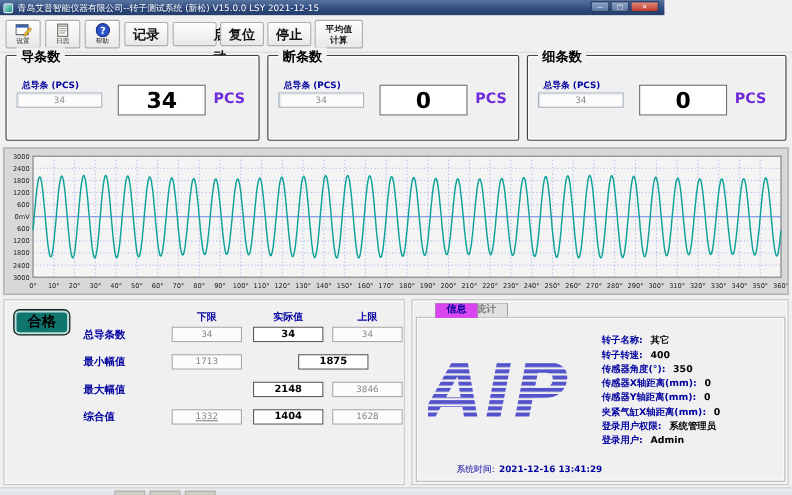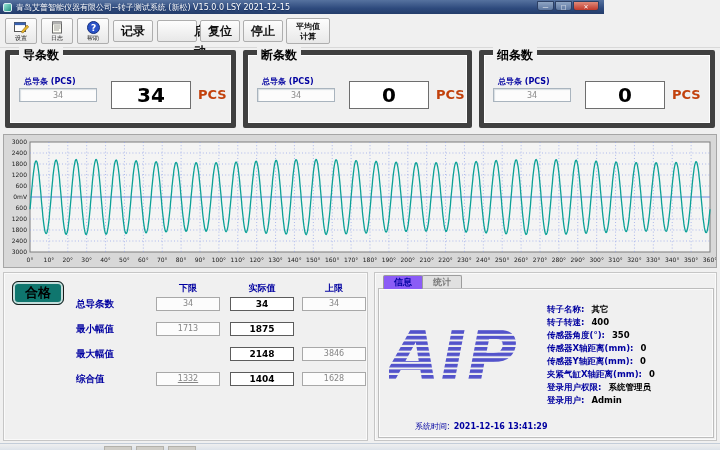--- a/index.html
+++ b/index.html
@@ -21,31 +21,31 @@
   .toolbar { position:absolute; left:0; top:14px; width:720px; height:34px; background:#f0f0f0;
     border-bottom:1px solid #d9d9d9; }
   .tb-btn { position:absolute; background:linear-gradient(#fdfdfd,#e8e8e8); border:1px solid #aeaeae;
     border-radius:2px; text-align:center; color:#111; cursor:default; }
   .tb-icon-btn { width:32px; height:26px; top:4px; display:flex; flex-direction:column; align-items:center; justify-content:center; gap:0; }
   .tb-icon-btn .cap { font-size:6px; line-height:7px; color:#222; }
   .tb-text-btn { width:40px; height:22px; top:6px; font-weight:bold; font-size:12px; line-height:20px; }
   .tb-multi-btn { width:44px; height:26px; top:4px; font-weight:bold; font-size:8px; line-height:10px; padding-top:3px; }
 
   
-  .groupbox { position:absolute; top:50px; height:78px; border:5px solid #404040; border-radius:2px;
+  .groupbox { position:absolute; top:50px; height:78px; border:1px solid #404040; border-radius:2px;
     box-shadow:inset 0 0 0 1px #fdfdfd; background:#f0f0f0; }
   .gb-legend { position:absolute; top:-8px; left:9px; padding:0 4px; background:#f0f0f0;
     font-weight:bold; font-size:12px; color:#000; }
   .gb-sublabel { position:absolute; left:14px; top:21px; font-size:8px; font-weight:bold; color:#0000a0; }
   .gb-subbox { position:absolute; left:9px; top:33px; width:78px; height:14px; background:#fcfcfc;
     border:1px solid #a9b4be; box-shadow:inset 1px 1px 1px #d7dde2; font-size:8px; color:#8a8a8a;
     text-align:center; line-height:13px; }
   .gb-bigbox { position:absolute; left:101px; top:26px; width:80px; height:28px; background:#fff;
     border:1px solid #6e6e6e; font-size:20px; font-weight:bold; color:#000; text-align:center; line-height:26px; }
-  .gb-unit { position:absolute; left:188px; top:32px; font-size:13px; font-weight:bold; color:#c2410c; }
+  .gb-unit { position:absolute; left:188px; top:32px; font-size:13px; font-weight:bold; color:#6d28d9; }
 
   
   .chart-panel { position:absolute; left:3px; top:134px; width:714px; height:134px;
     background:#d8d8d8; border:1px solid #a6a6a6; }
 
   
   .panel { position:absolute; top:272px; height:169px; background:#f0f0f0;
     border:1px solid #c6c6c6; box-shadow:inset 0 0 0 1px #fafafa; }
   .panel-left { left:3px; width:365px; }
   .panel-right { left:374px; width:343px; }
@@ -58,21 +58,21 @@
     font-size:9px; font-weight:bold; color:#0000a0; }
   .rt-label { position:absolute; left:72px; width:80px; font-size:9.5px; font-weight:bold; color:#0000a0; }
   .rt-box { position:absolute; width:64px; height:14px; text-align:center; }
   .rt-limit { background:#fcfcfc; border:1px solid #a8a8a8; color:#858585; font-size:8px; line-height:12px; }
   .rt-actual { background:#fff; border:1px solid #5c5c5c; color:#000; font-weight:bold; font-size:9px; line-height:12px; }
   .col-lower { left:152px; } .col-actual { left:226px; } .col-upper { left:298px; }
 
   
   .tab { position:absolute; top:2px; height:14px; font-size:9px; font-weight:bold; text-align:center;
     line-height:13px; border:1px solid #9c9c9c; border-bottom:none; border-radius:2px 2px 0 0; }
-  .tab-active { left:8px; width:40px; background:#8b5cf6; color:#0000a0; z-index:2; }
+  .tab-active { left:20px; width:40px; background:#d946ef; color:#0000a0; z-index:2; }
   .tab-inactive { left:47px; width:40px; background:#e1e1e1; color:#7b7b7b; }
   .info-content { position:absolute; left:3px; top:15px; width:336px; height:150px;
     border:1px solid #bdbdbd; box-shadow:inset 0 0 0 1px #fbfbfb; background:#f0f0f0; }
   .logo-wrap { position:absolute; left:10px; top:30px; }
   .info-fields { position:absolute; left:168px; top:8px; }
   .info-row { height:13px; white-space:nowrap; }
   .if-label { font-size:8.5px; font-weight:bold; color:#0000a0; }
   .if-value { font-size:8.5px; font-weight:bold; color:#000; margin-left:7px; }
   .sys-time { position:absolute; left:36px; top:132px; font-size:8px; color:#0000a0; white-space:nowrap; }
   .sys-time b { font-weight:bold; margin-left:4px; }
@@ -258,21 +258,21 @@
   <div class="rt-header col-actual">实际值</div>
   <div class="rt-header col-upper">上限</div>
 
   <div class="rt-label" style="top:25px;">总导条数</div>
   <div class="rt-box rt-limit  col-lower" style="top:24px;">34</div>
   <div class="rt-box rt-actual col-actual" style="top:24px;">34</div>
   <div class="rt-box rt-limit  col-upper" style="top:24px;">34</div>
 
   <div class="rt-label" style="top:50px;">最小幅值</div>
   <div class="rt-box rt-limit  col-lower" style="top:49px;">1713</div>
-  <div class="rt-box rt-actual col-actual" style="top:49px;">1875</div>
+  <div class="rt-box rt-actual col-actual" style="top:49px;margin-left:41px;">1875</div>
 
   <div class="rt-label" style="top:75px;">最大幅值</div>
   <div class="rt-box rt-actual col-actual" style="top:74px;">2148</div>
   <div class="rt-box rt-limit  col-upper" style="top:74px;">3846</div>
 
   <div class="rt-label" style="top:100px;">综合值</div>
   <div class="rt-box rt-limit  col-lower" style="top:99px;text-decoration:underline;">1332</div>
   <div class="rt-box rt-actual col-actual" style="top:99px;">1404</div>
   <div class="rt-box rt-limit  col-upper" style="top:99px;">1628</div>
 </div>

